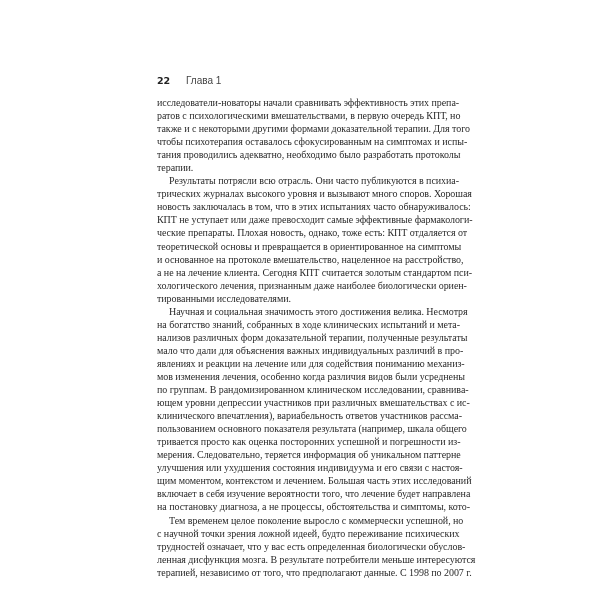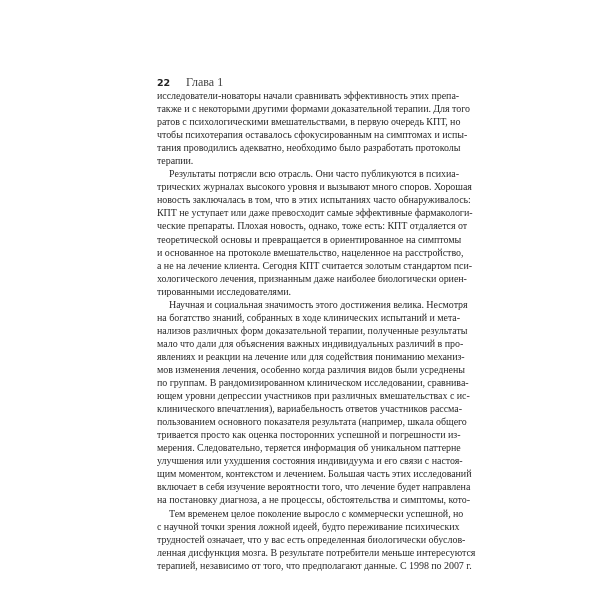--- a/index.html
+++ b/index.html
@@ -4,49 +4,49 @@
 <style>
   html, body { margin: 0; padding: 0; }
   body {
     width: 600px; height: 600px; background: #ffffff; position: relative; overflow: hidden;
   }
   .page {
     position: absolute; left: 157px; top: 75px; width: 297px;
     font-family: "Liberation Serif", serif; color: #2a2a2a;
   }
   .running-head {
-    height: 14px; display: flex; align-items: baseline; 
+    height: 14px; display: flex; align-items: baseline; margin-bottom: 7px;
   }
   .page-number {
     font-family: "DejaVu Sans", sans-serif; font-weight: bold; font-size: 9.5px; color: #222;
     width: 29px;
   }
   .chapter-label {
-    font-family: Liberation Serif, serif; font-size: 12px; color: #444;
+    font-family: Liberation Sans, sans-serif; font-size: 10px; color: #444;
   }
   .line {
     font-size: 10px; line-height: 13.06px; height: 13.06px; white-space: nowrap;
     text-align: justify; text-align-last: justify; letter-spacing: -0.05px;
   }
   .line.last { text-align-last: left; }
   .line.indent { padding-left: 12px; }
 </style>
 </head>
 <body>
 
 <div class="page">
   <div class="running-head">
     <span class="page-number">22</span>
     <span class="chapter-label">Глава 1</span>
   </div>
   <div id="body-text">
       <div>
         <div class="line">исследователи-новаторы начали сравнивать эффективность этих препа-</div>
+        <div class="line">ратов с психологическими вмешательствами, в первую очередь КПТ, но</div>
         <div class="line">также и с некоторыми другими формами доказательной терапии. Для того</div>
-        <div class="line">ратов с психологическими вмешательствами, в первую очередь КПТ, но</div>
         <div class="line">чтобы психотерапия оставалось сфокусированным на симптомах и испы-</div>
         <div class="line">тания проводились адекватно, необходимо было разработать протоколы</div>
         <div class="line last">терапии.</div>
       </div>
       <div>
         <div class="line indent">Результаты потрясли всю отрасль. Они часто публикуются в психиа-</div>
         <div class="line">трических журналах высокого уровня и вызывают много споров. Хорошая</div>
         <div class="line">новость заключалась в том, что в этих испытаниях часто обнаруживалось:</div>
         <div class="line">КПТ не уступает или даже превосходит самые эффективные фармакологи-</div>
         <div class="line">ческие препараты. Плохая новость, однако, тоже есть: КПТ отдаляется от</div>

